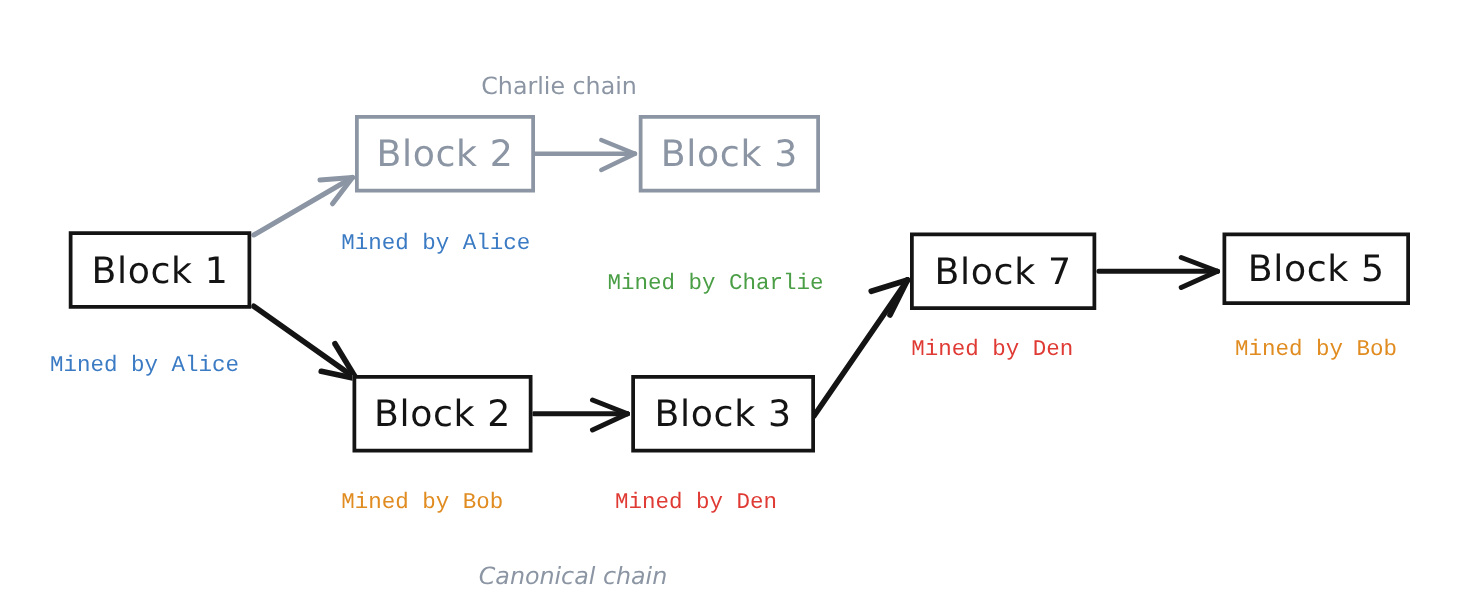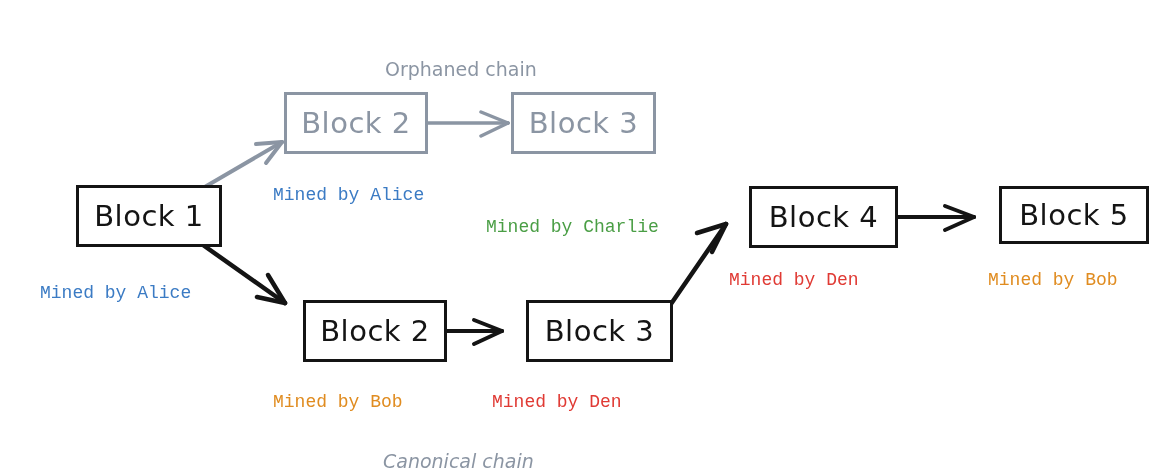--- a/index.html
+++ b/index.html
@@ -22,21 +22,20 @@
     display: flex;
     align-items: center;
     justify-content: center;
     font-family: "DejaVu Sans", sans-serif;
     font-size: 29px;
     letter-spacing: 0.5px;
   }
   .block.solid {
     border: 3.5px solid #141414;
     color: #141414;
-    margin-left: 21px;
   }
   .block.ghost {
     border: 3px solid #8b95a3;
     color: #8b95a3;
   }
   .miner-label {
     position: absolute;
     font-family: Liberation Mono, monospace;
     font-size: 18px;
     white-space: nowrap;
@@ -95,38 +94,38 @@
       <path d="M 726 224 L 712 252" stroke="#141414" stroke-width="4.5" fill="none" stroke-linecap="round"></path>
     </g>
 
     <g>
       <path d="M 879 217 L 974 217" stroke="#141414" stroke-width="4" fill="none" stroke-linecap="round"></path>
       <path d="M 974 217 L 945 206" stroke="#141414" stroke-width="4" fill="none" stroke-linecap="round"></path>
       <path d="M 974 217 L 945 230" stroke="#141414" stroke-width="4" fill="none" stroke-linecap="round"></path>
     </g>
   </svg>
 
-  <div class="chain-label" style="left:385px; top:58px;">Orphaned chain</div>
+  <div class="chain-label" style="left:385px; top:58px;">Charlie chain</div>
 
   <div class="chain-label" style="left:383px; top:450px;font-style:italic;">Canonical chain</div>
 
   <div class="block solid" style="left:55px; top:185px; width:146px; height:62px;">Block 1</div>
   <div class="miner-label" style="left:40px; top:283px; color:#3b7bc4;">Mined by Alice</div>
 
   <div class="block ghost" style="left:284px; top:92px; width:144px; height:62px;">Block 2</div>
   <div class="miner-label" style="left:273px; top:185px; color:#3b7bc4;">Mined by Alice</div>
 
   <div class="block ghost" style="left:511px; top:92px; width:145px; height:62px;">Block 3</div>
   <div class="miner-label" style="left:486px; top:185px; color:#4a9e45;margin-top:32px;">Mined by Charlie</div>
 
   <div class="block solid" style="left:282px; top:300px; width:144px; height:62px;">Block 2</div>
   <div class="miner-label" style="left:273px; top:392px; color:#e08c20;">Mined by Bob</div>
 
   <div class="block solid" style="left:505px; top:300px; width:147px; height:62px;">Block 3</div>
   <div class="miner-label" style="left:492px; top:392px; color:#e03a34;">Mined by Den</div>
 
-  <div class="block solid" style="left:728px; top:186px; width:149px; height:62px;">Block 4</div>
+  <div class="block solid" style="left:728px; top:186px; width:149px; height:62px;">Block 7</div>
   <div class="miner-label" style="left:729px; top:270px; color:#e03a34;">Mined by Den</div>
 
   <div class="block solid" style="left:978px; top:186px; width:150px; height:58px;">Block 5</div>
   <div class="miner-label" style="left:988px; top:270px; color:#e08c20;">Mined by Bob</div>
 
 </div>
 
 </body></html>

